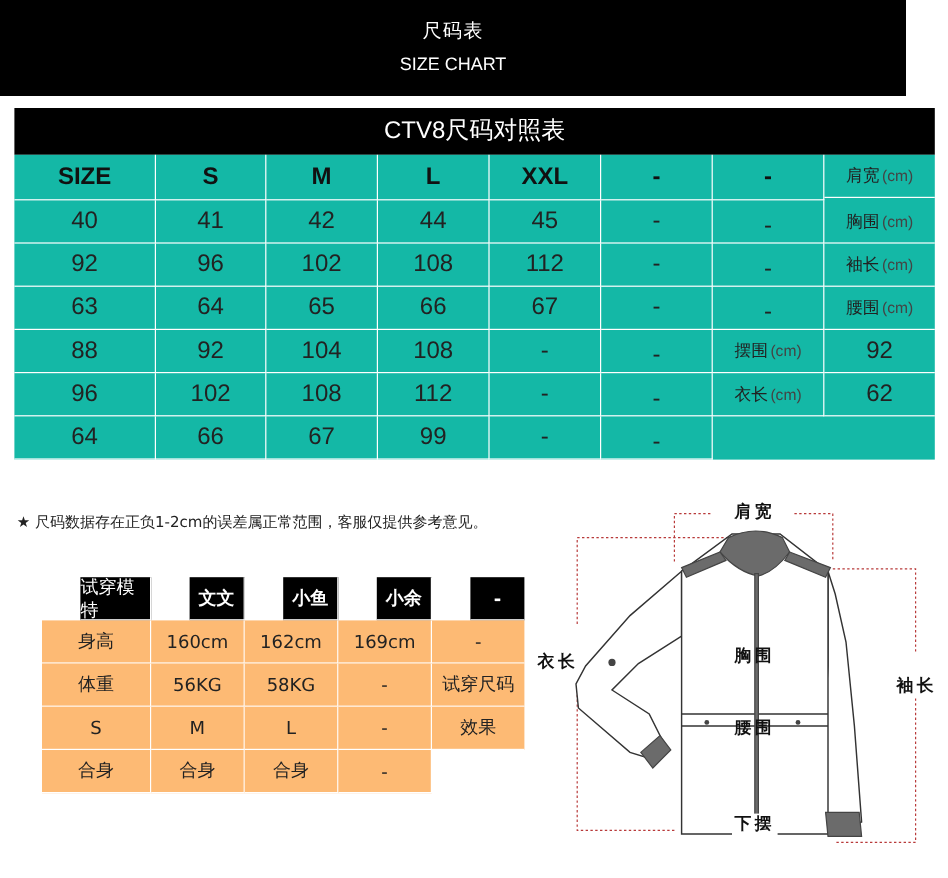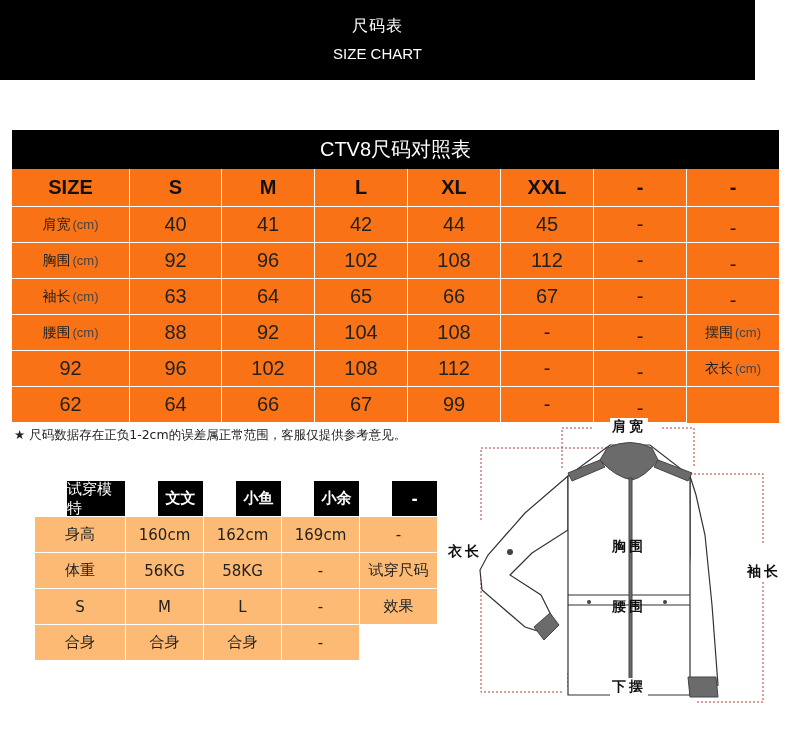--- a/index.html
+++ b/index.html
@@ -3,23 +3,23 @@
 <meta charset="utf-8">
 <style>
   * { margin: 0; padding: 0; box-sizing: border-box; }
   html, body { width: 790px; height: 732px; background: #ffffff; overflow: hidden; }
   body { position: relative; font-family: "DejaVu Sans", "Liberation Sans", sans-serif; color: #222; }
 
   .top-banner { position: absolute; left: 0; top: 0; width: 755px; height: 80px; background: #000; color: #fff; text-align: center; }
   .top-banner .cn { position: absolute; left: 0; right: 0; top: 16px; font-size: 16px; letter-spacing: 1px; }
   .top-banner .en { position: absolute; left: 0; right: 0; top: 45px; font-size: 15px; font-family: "Liberation Sans", sans-serif; }
 
-  .size-table { position: absolute; left: 12px; top: 90px; width: 767px; margin-top: 40px; }
+  .size-table { position: absolute; left: 12px; top: 90px; width: 767px; }
   .size-title { height: 39px; background: #000; color: #fff; text-align: center; font-size: 20px; line-height: 39px; font-family: "Liberation Sans", "DejaVu Sans", sans-serif; }
-  .size-grid { display: grid; grid-template-columns: 118px 92px 93px 93px 93px 93px 93px 92px; background: #f97316; }
+  .size-grid { display: grid; grid-template-columns: 118px 92px 93px 93px 93px 93px 93px 92px; background: #14b8a6; }
   .size-grid .cell { border-right: 1px solid #fff; border-bottom: 1px solid #fff; display: flex; align-items: center; justify-content: center; height: 36px; font-size: 20px; color: #222; font-family: "Liberation Sans", sans-serif; }
   .size-grid .cell:nth-child(8n) { border-right: none; }
   .size-grid .hdr { height: 38px; font-size: 20px; font-weight: bold; color: #111; }
   .size-grid .label { font-size: 14px; font-family: "DejaVu Sans", sans-serif; }
   .size-grid .label .unit { font-size: 13px; color: #444; margin-left: 2px; font-family: "Liberation Sans", sans-serif; }
   .size-grid .dash-low { padding-top: 8px; }
 
   .note { position: absolute; left: 14px; top: 427px; font-size: 12.5px; color: #222; font-family: "DejaVu Sans", sans-serif; }
 
   .model-table { position: absolute; left: 35px; top: 481px; width: 402px; display: grid; grid-template-columns: 91px 78px 78px 78px 77px; }
@@ -41,21 +41,20 @@
   <div class="en">SIZE CHART</div>
 </div>
 
 <div class="size-table">
   <div class="size-title">CTV8尺码对照表</div>
   <div class="size-grid">
     <div class="cell hdr">SIZE</div>
     <div class="cell hdr">S</div>
     <div class="cell hdr">M</div>
     <div class="cell hdr">L</div>
-    <div class="cell hdr">XL</div>
     <div class="cell hdr">XXL</div>
     <div class="cell hdr">-</div>
     <div class="cell hdr">-</div>
 
     <div class="cell label">
         <span>肩宽</span>
         <span class="unit">(cm)</span>
       </div>
     <div class="cell">40</div>
     <div class="cell">41</div>

